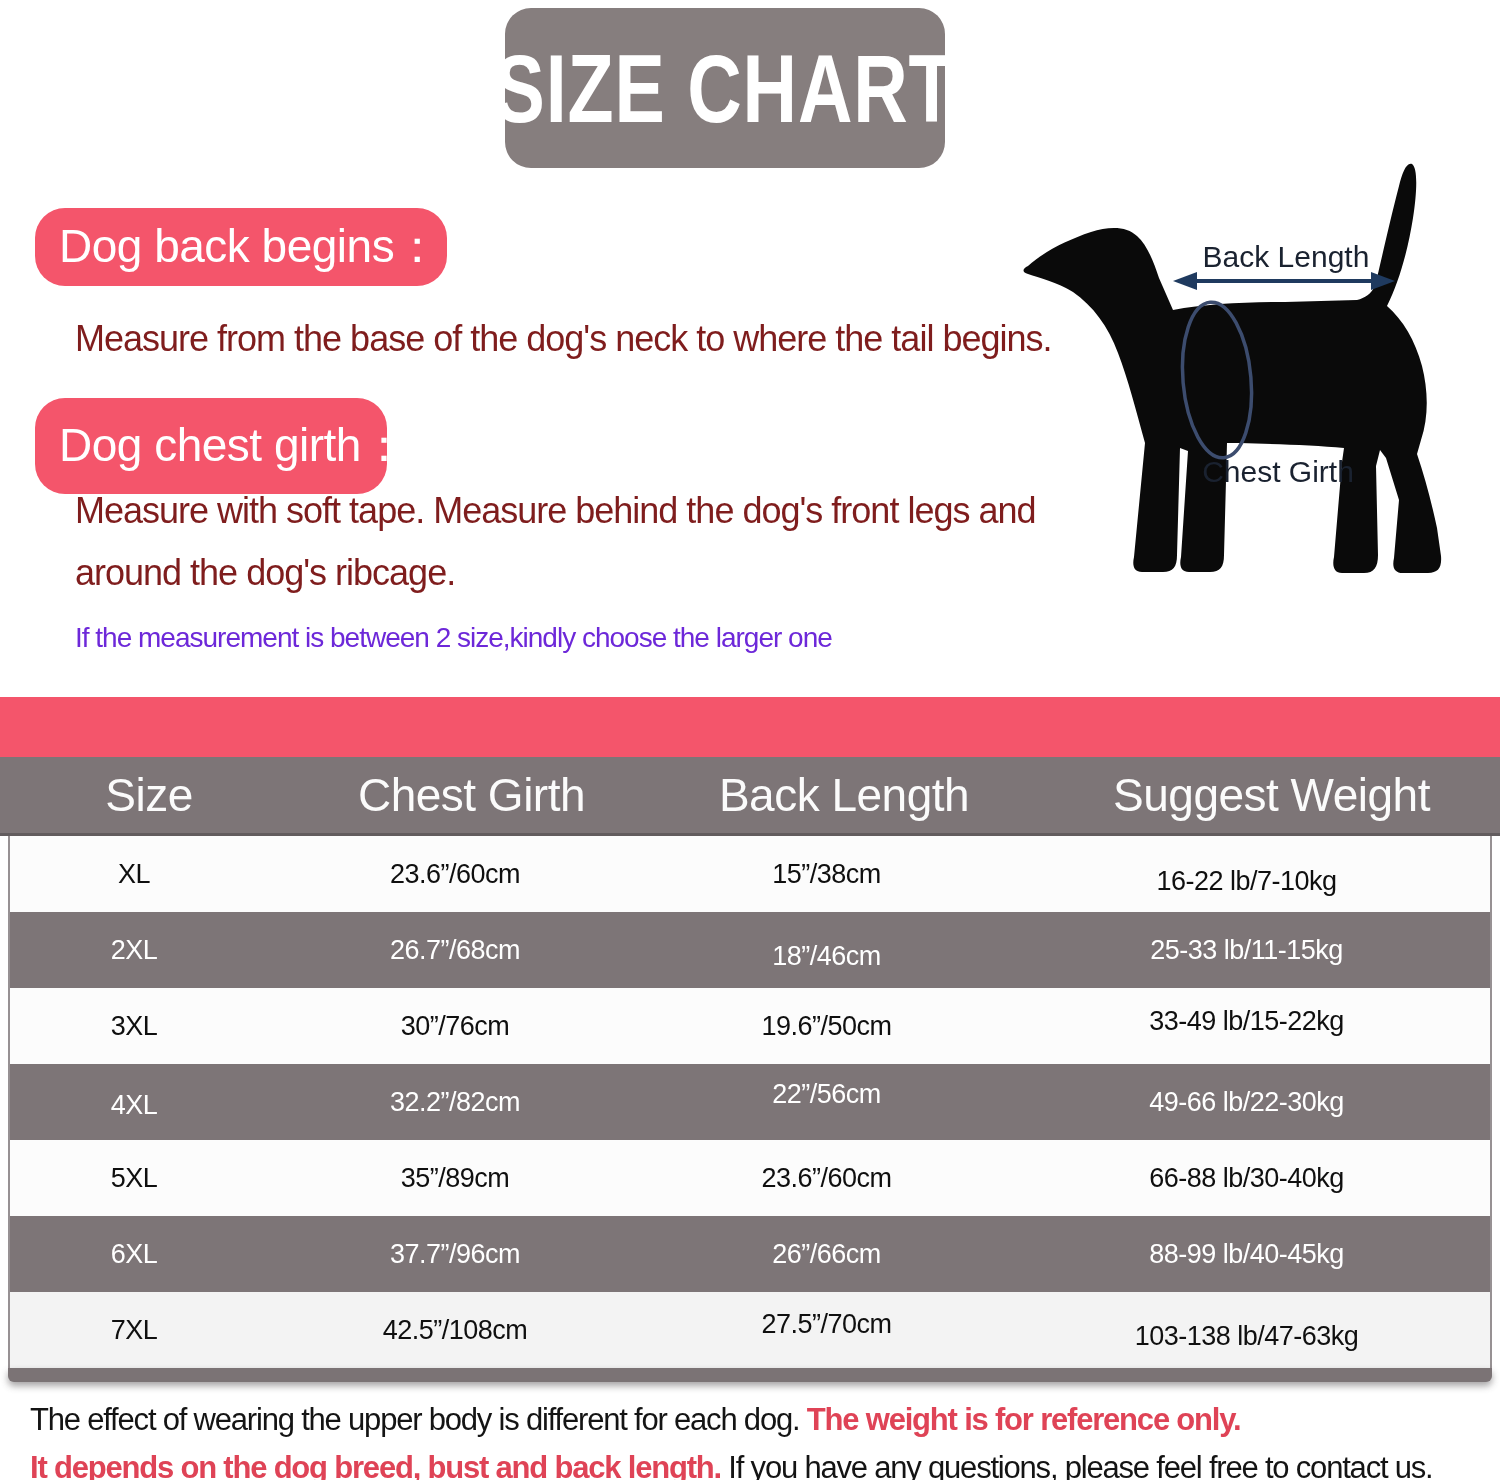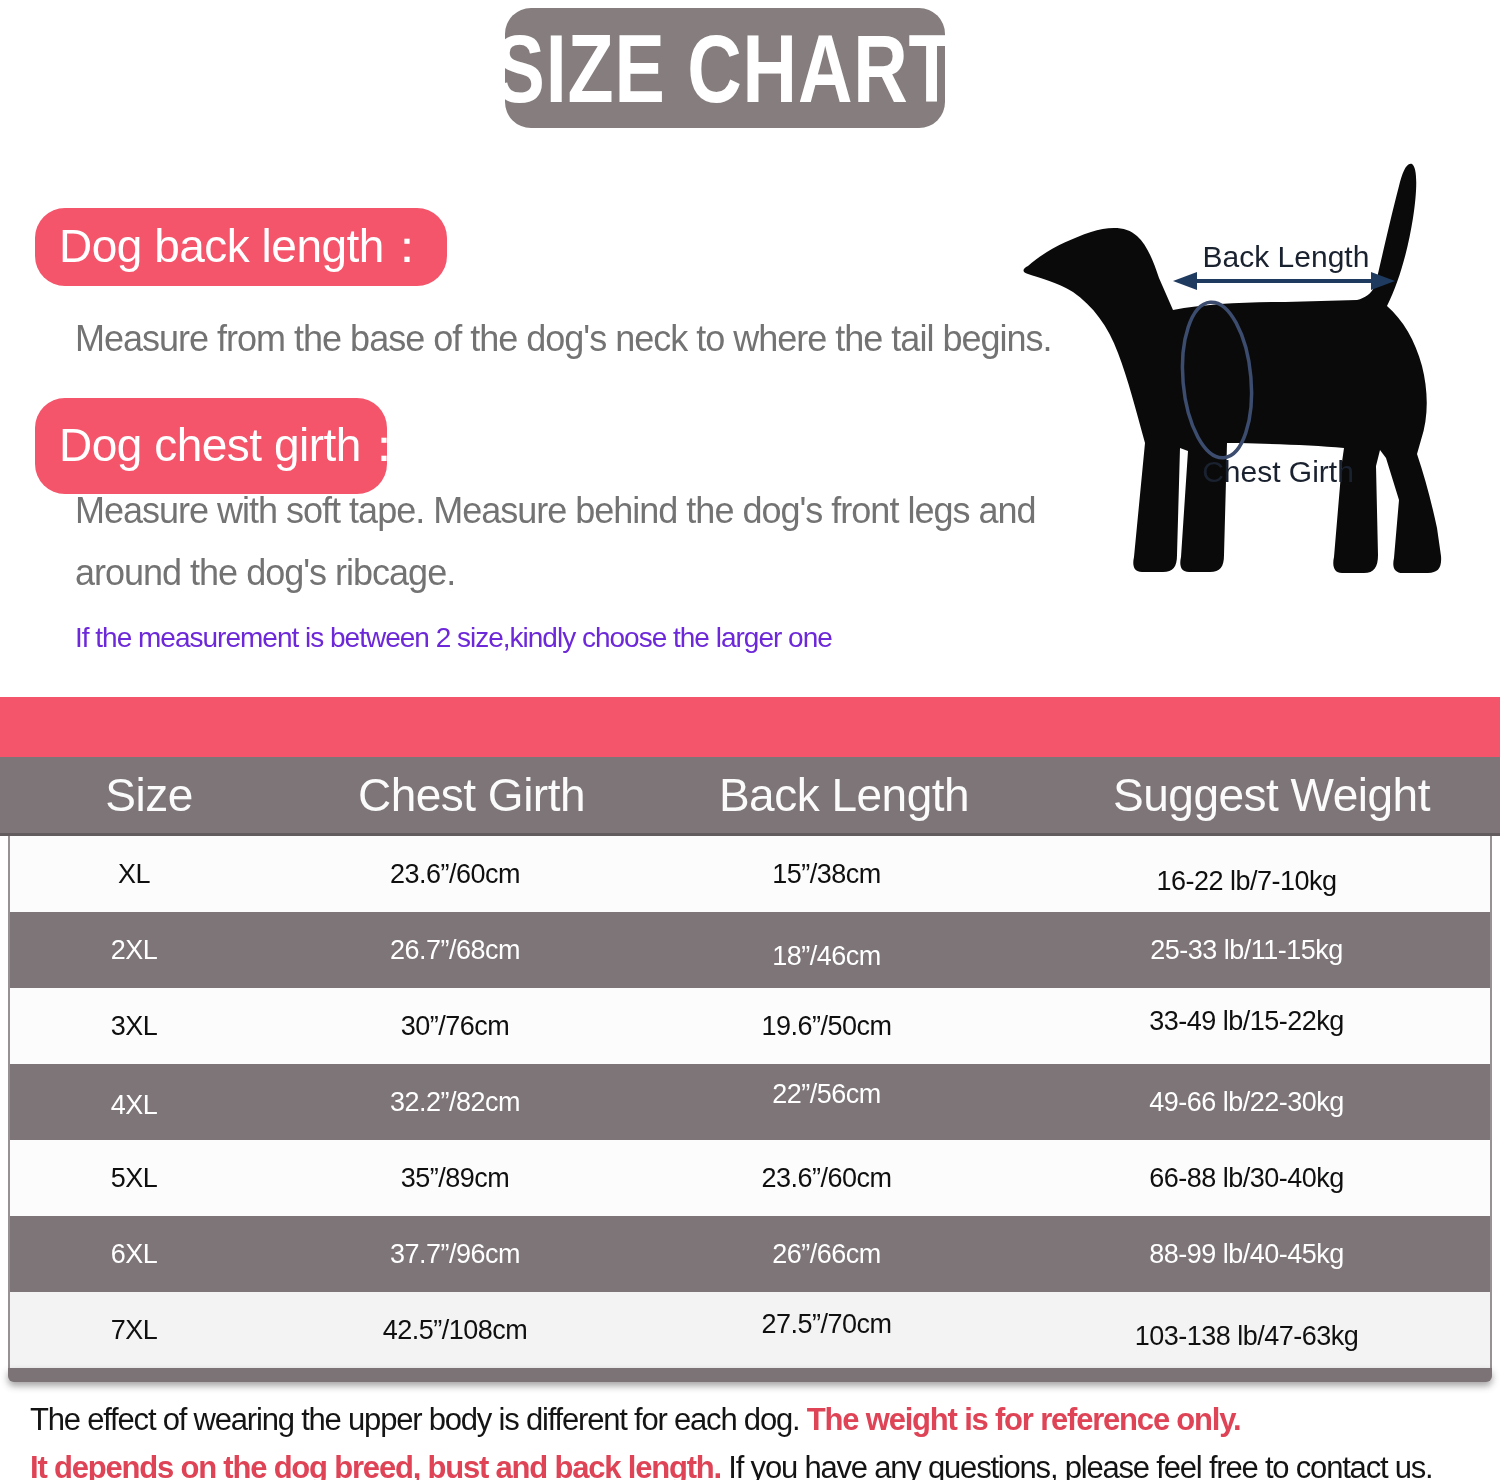--- a/index.html
+++ b/index.html
@@ -3,39 +3,39 @@
 <meta charset="utf-8">
 <style>
   html,body{margin:0;padding:0;background:#ffffff;}
   body{
     width:1500px;height:1480px;position:relative;overflow:hidden;
     font-family:"Liberation Sans","DejaVu Sans",sans-serif;
     -webkit-font-smoothing:antialiased;
   }
   
   .title-box{
-    position:absolute;left:505px;top:8px;width:440px;height:120px;
+    position:absolute;left:505px;top:8px;width:440px;height:160px;
     background:#867e7e;border-radius:26px;
     display:flex;align-items:center;justify-content:center;
   }
   .title-text{
     color:#ffffff;font-size:92px;font-weight:700;letter-spacing:1px;
     transform:scale(0.82,1.05);transform-origin:center;white-space:nowrap;
   }
   
   .pill{
     position:absolute;background:#f4556b;color:#ffffff;border-radius:30px;
     display:flex;align-items:center;padding-left:24px;box-sizing:border-box;
     font-size:46px;letter-spacing:-0.5px;white-space:nowrap;
   }
   .pill-back{left:35px;top:208px;width:412px;height:78px;}
   .pill-chest{left:35px;top:398px;width:352px;height:96px;}
   
   .desc{
-    position:absolute;color:#737373;font-size:36px;letter-spacing:-1px;
+    position:absolute;color:#7f1d1d;font-size:36px;letter-spacing:-1px;
     white-space:nowrap;
   }
   .desc1{left:75px;top:318px;}
   .desc2a{left:75px;top:490px;}
   .desc2b{left:75px;top:552px;}
   .note{
     position:absolute;left:75px;top:622px;color:#6d28d9;font-size:28px;
     letter-spacing:-1px;white-space:nowrap;
   }
   
@@ -81,21 +81,21 @@
   .footer .red{color:#df4356;font-weight:700;}
 </style>
 </head>
 <body>
 
 <div class="title-box">
   <div class="title-text">SIZE CHART</div>
 </div>
 
 <div class="pill pill-back">
-  <span>Dog back length：</span>
+  <span>Dog back begins：</span>
 </div>
 <div class="desc desc1">Measure from the base of the dog's neck to where the tail begins.</div>
 
 <div class="pill pill-chest">
   <span>Dog chest girth：</span>
 </div>
 <div class="desc desc2a">Measure with soft tape. Measure behind the dog's front legs and</div>
 <div class="desc desc2b">around the dog's ribcage.</div>
 
 <div class="note">If the measurement is between 2 size,kindly choose the larger one</div>

